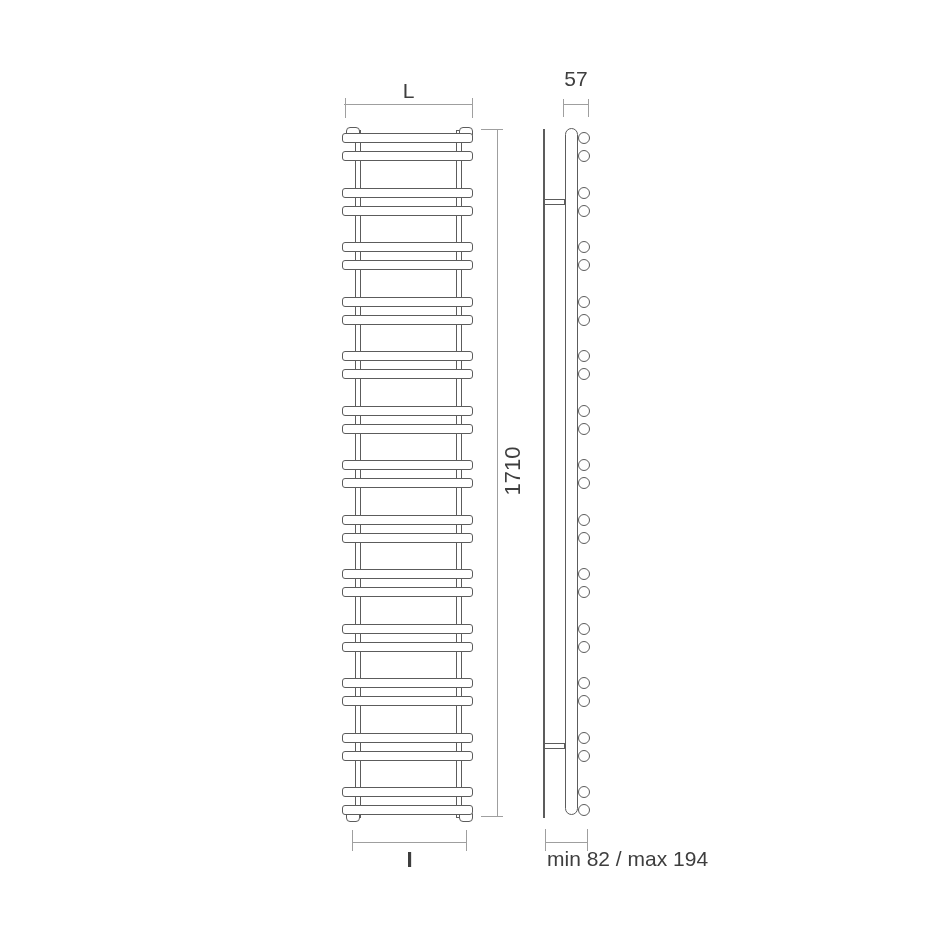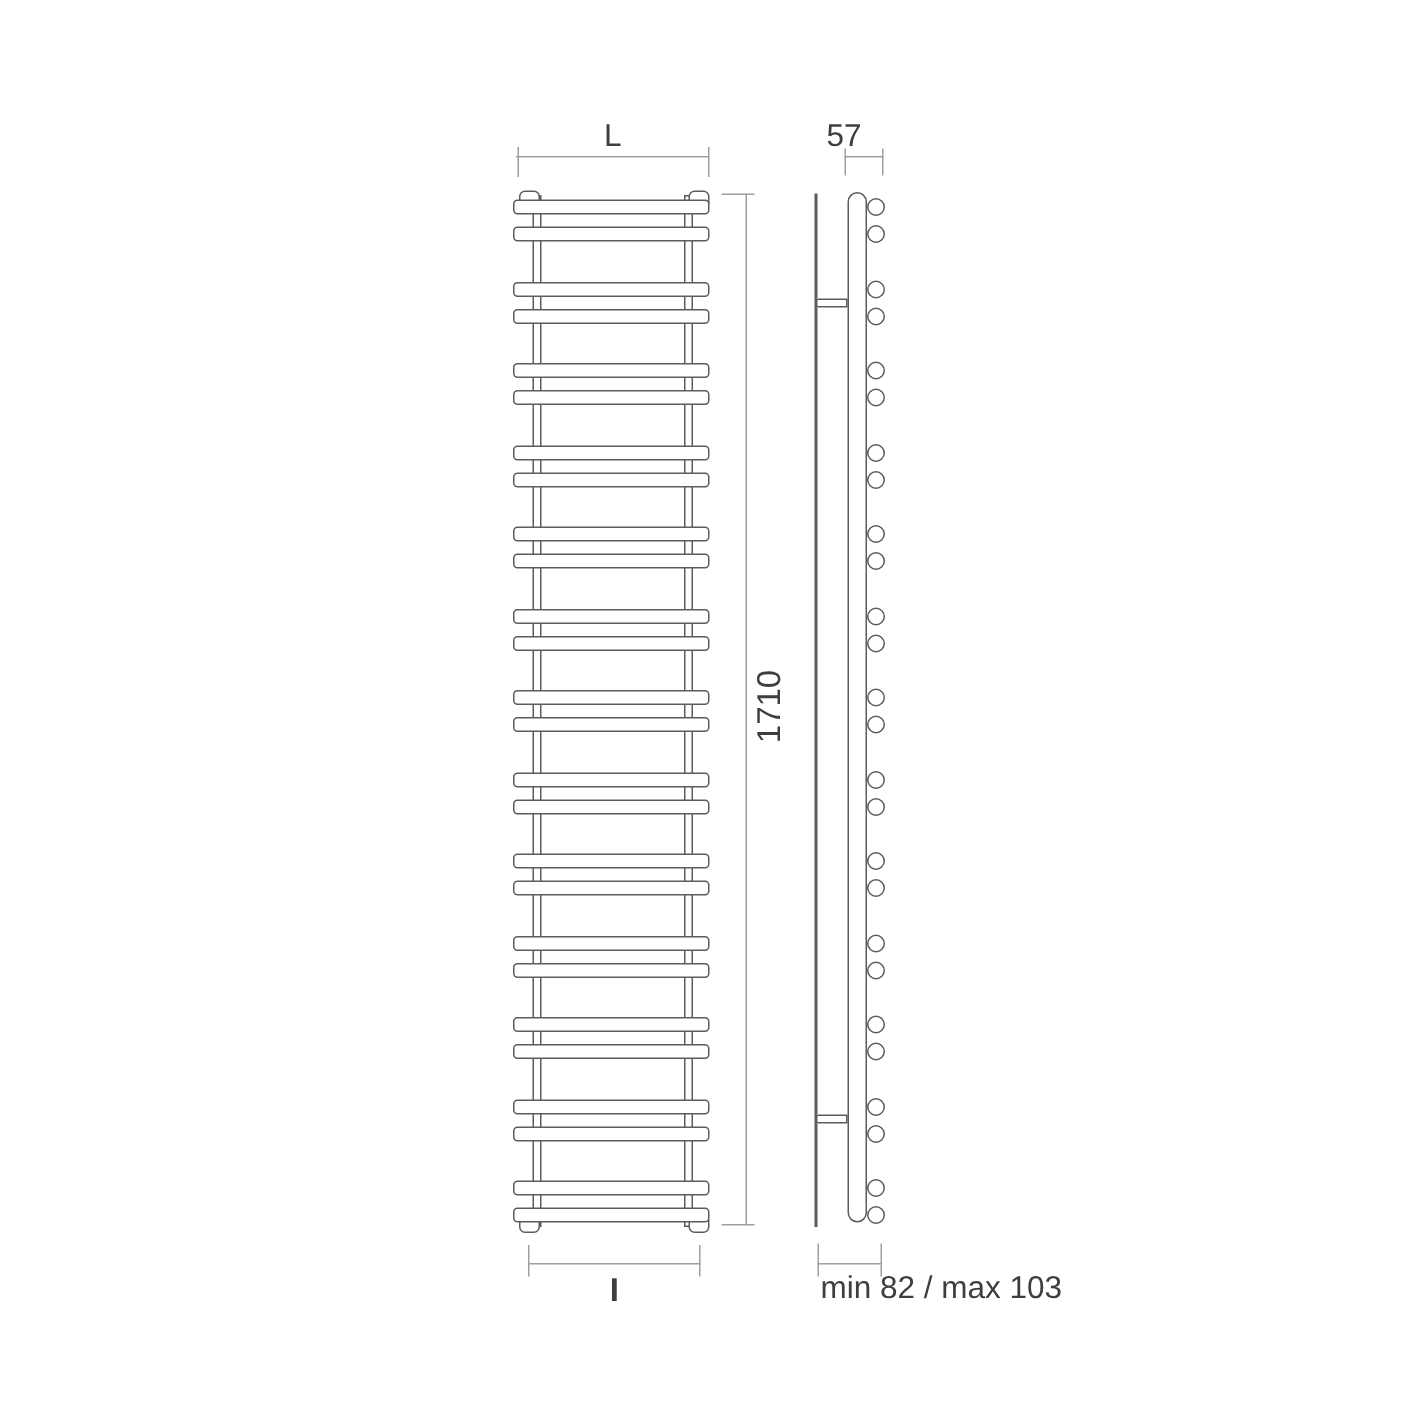--- a/index.html
+++ b/index.html
@@ -17,21 +17,21 @@
   
   #dimL-line{left:344px;top:104px;width:129px;height:1px;}
   #dimL-tickL{left:345px;top:98px;width:1px;height:20px;}
   #dimL-tickR{left:472px;top:98px;width:1px;height:20px;}
   #dimL-label{left:344px;top:80px;width:129px;text-align:center;}
 
   
   #dim57-line{left:563px;top:104px;width:26px;height:1px;}
   #dim57-tickL{left:563px;top:99px;width:1px;height:18px;}
   #dim57-tickR{left:588px;top:99px;width:1px;height:18px;}
-  #dim57-label{left:551px;top:80px;width:50px;}
+  #dim57-label{left:551px;top:68px;width:50px;text-align:center;}
 
   
   #dimH-line{left:497px;top:129px;width:1px;height:688px;}
   #dimH-tickT{left:481px;top:129px;width:22px;height:1px;}
   #dimH-tickB{left:481px;top:816px;width:22px;height:1px;}
   #dimH-label{
     left:513px;top:471px;font-size:22px;white-space:nowrap;
     transform:translate(-50%,-50%) rotate(-90deg);
   }
 
@@ -135,15 +135,15 @@
   <div class="dimlabel" id="dimH-label">1710</div>
 
   <div class="dimline" id="dimI-line"></div>
   <div class="tick" id="dimI-tickL"></div>
   <div class="tick" id="dimI-tickR"></div>
   <div class="dimlabel" id="dimI-label">I</div>
 
   <div class="dimline" id="dimM-line"></div>
   <div class="tick" id="dimM-tickL"></div>
   <div class="tick" id="dimM-tickR"></div>
-  <div class="dimlabel" id="dimM-label">min 82 / max 103</div>
+  <div class="dimlabel" id="dimM-label">min 82 / max 194</div>
 
 </div>
 
 </body></html>

